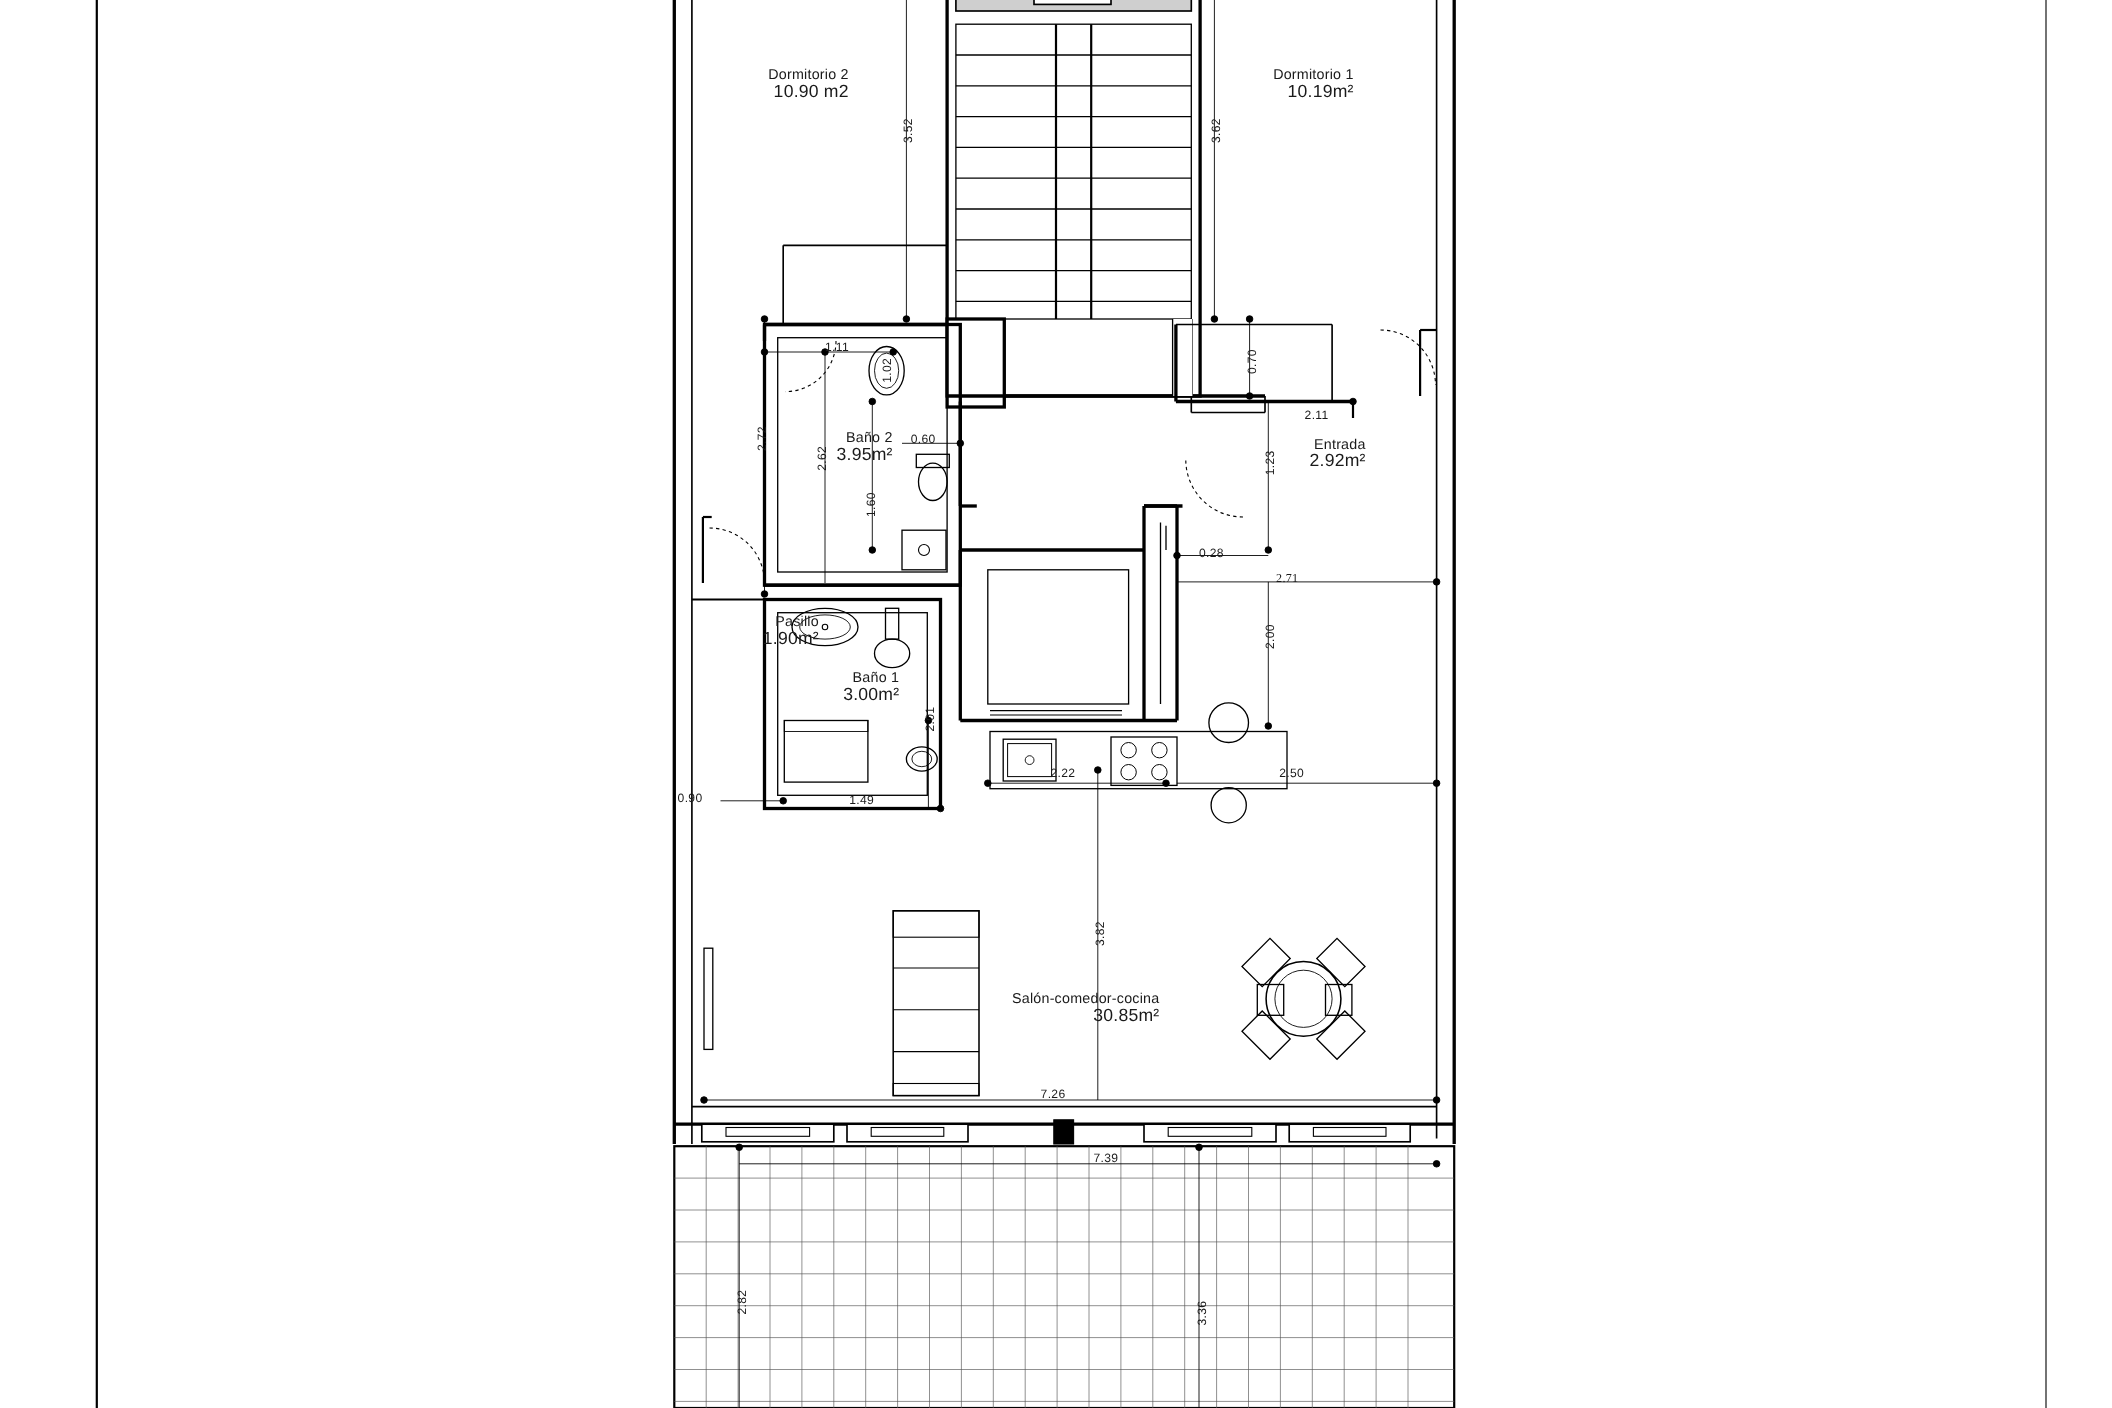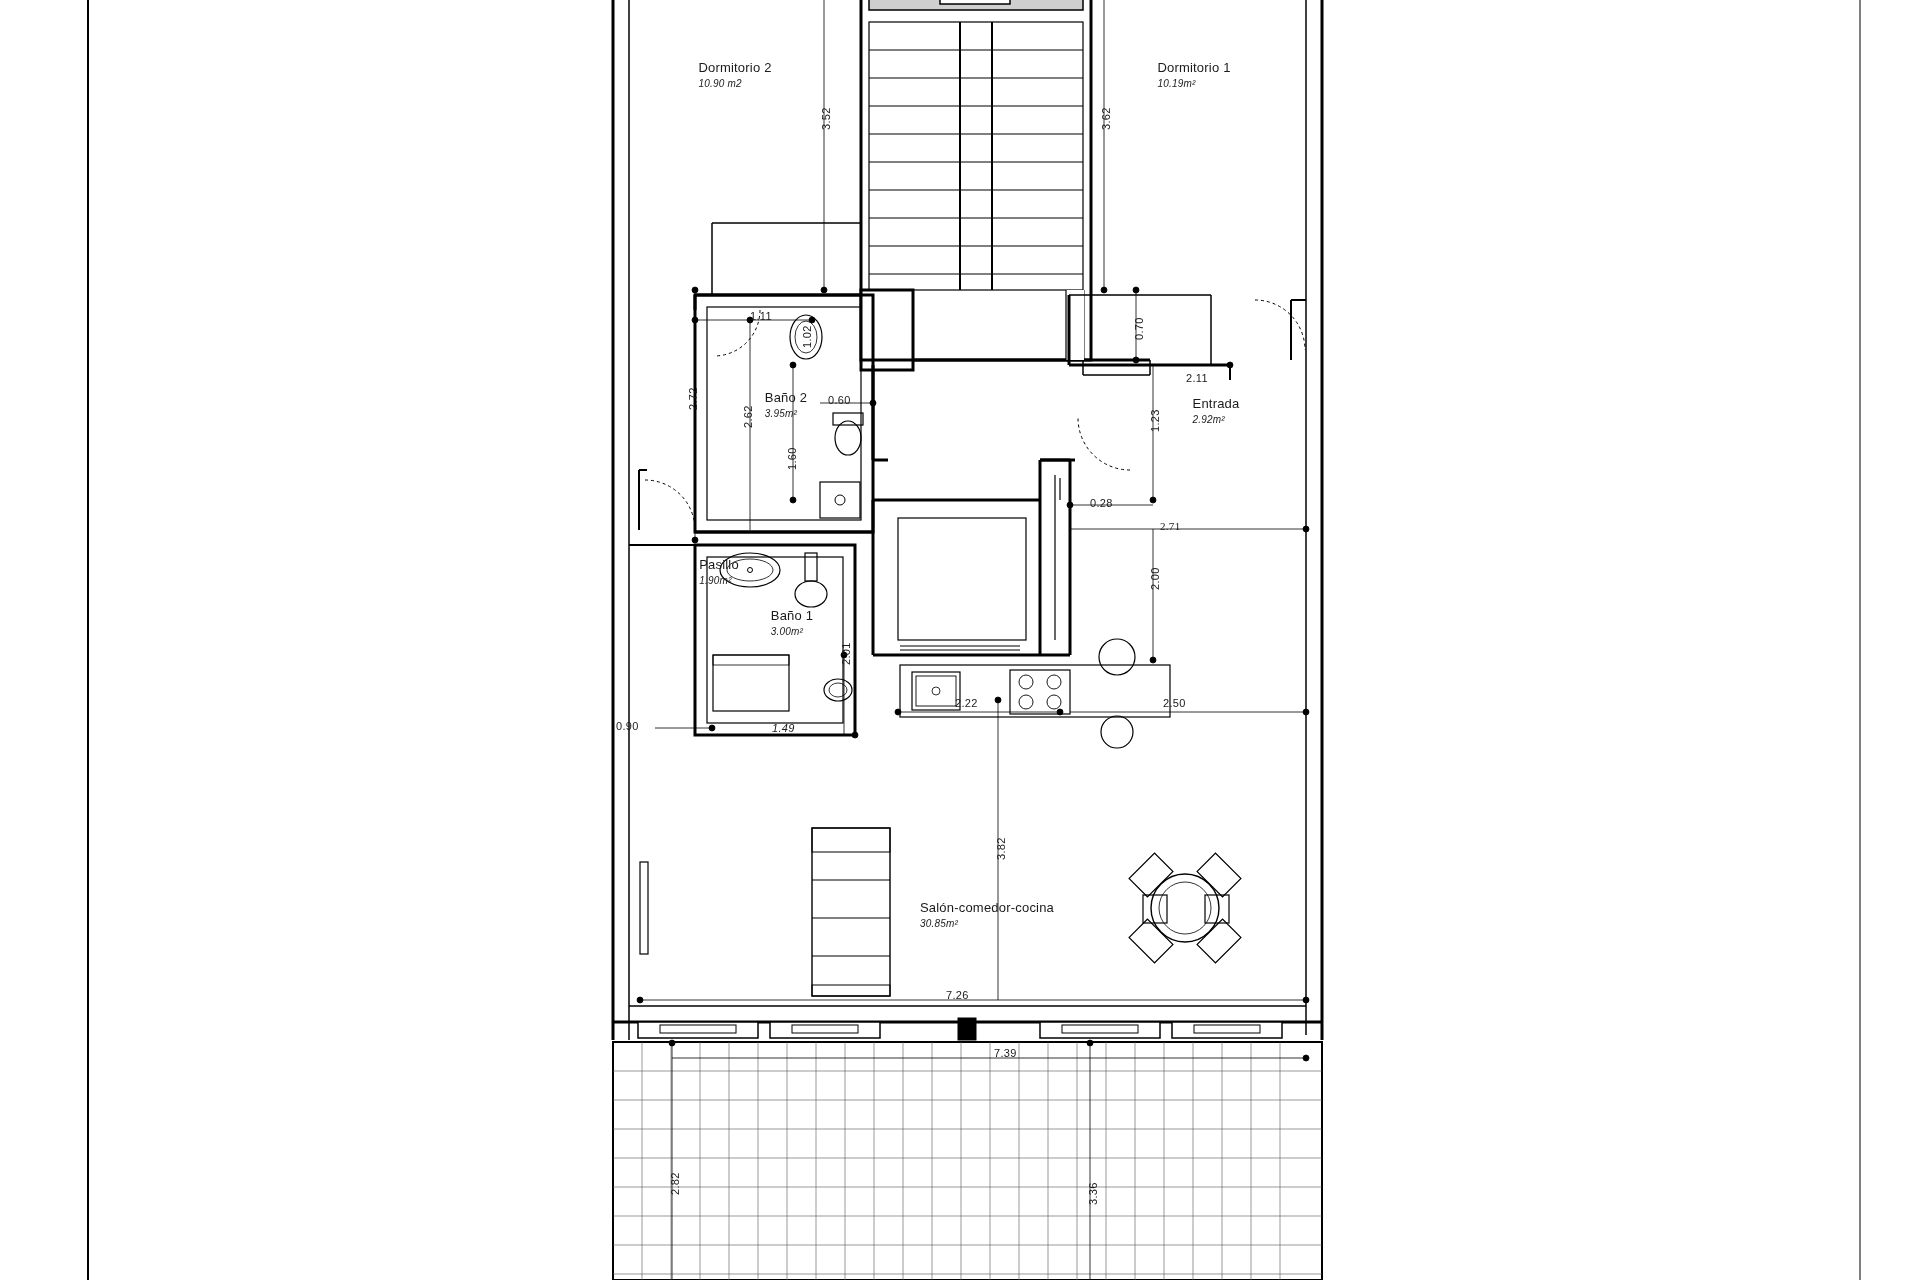--- a/index.html
+++ b/index.html
@@ -16,34 +16,33 @@
   }
   #plan {
     position: absolute;
     left: 0;
     top: 0;
     width: 1920px;
     height: 1280px;
   }
   .room-label {
     position: absolute;
-    text-align: left;
+    text-align: right;
     color: #1a1a1a;
     font-family: "Liberation Sans", sans-serif;
     font-size: 13px;
     line-height: 16px;
     letter-spacing: 0.2px;
     white-space: nowrap;
     transform: translateX(-50%);
     pointer-events: none;
   }
   .room-label .area {
     display: block;
-    font-size: 10px;
-    font-style: italic;
+    font-size: 16px;
   }
   .dim {
     position: absolute;
     color: #1a1a1a;
     font-family: "Liberation Sans", sans-serif;
     font-size: 11px;
     white-space: nowrap;
     letter-spacing: 0.3px;
   }
   .dim.vert {
@@ -376,20 +375,20 @@
 <div class="dim vert" style="left:687px; top:410px;">2.72</div>
 <div class="dim vert" style="left:742px; top:428px;">2.62</div>
 <div class="dim" style="left:828px; top:394px;">0.60</div>
 <div class="dim vert" style="left:1149px; top:432px;">1.23</div>
 <div class="dim vert" style="left:786px; top:470px;">1.60</div>
 <div class="dim" style="left:1090px; top:497px;">0.28</div>
 <div class="dim" style="left:1160px; top:520px;font-family:Liberation Serif, serif;">2.71</div>
 <div class="dim vert" style="left:1149px; top:590px;">2.00</div>
 <div class="dim vert" style="left:840px; top:665px;">2.01</div>
 <div class="dim" style="left:616px; top:720px;">0.90</div>
-<div class="dim" style="left:772px; top:722px;font-style:italic;">1.49</div>
+<div class="dim" style="left:772px; top:722px;">1.49</div>
 <div class="dim" style="left:955px; top:697px;">2.22</div>
 <div class="dim" style="left:1163px; top:697px;">2.50</div>
 <div class="dim vert" style="left:995px; top:860px;">3.82</div>
 <div class="dim" style="left:946px; top:989px;">7.26</div>
 <div class="dim" style="left:950px; top:1047px;margin-left:44px;">7.39</div>
 <div class="dim vert" style="left:669px; top:1195px;">2.82</div>
 <div class="dim vert" style="left:1087px; top:1205px;">3.36</div>
 
 </body></html>

